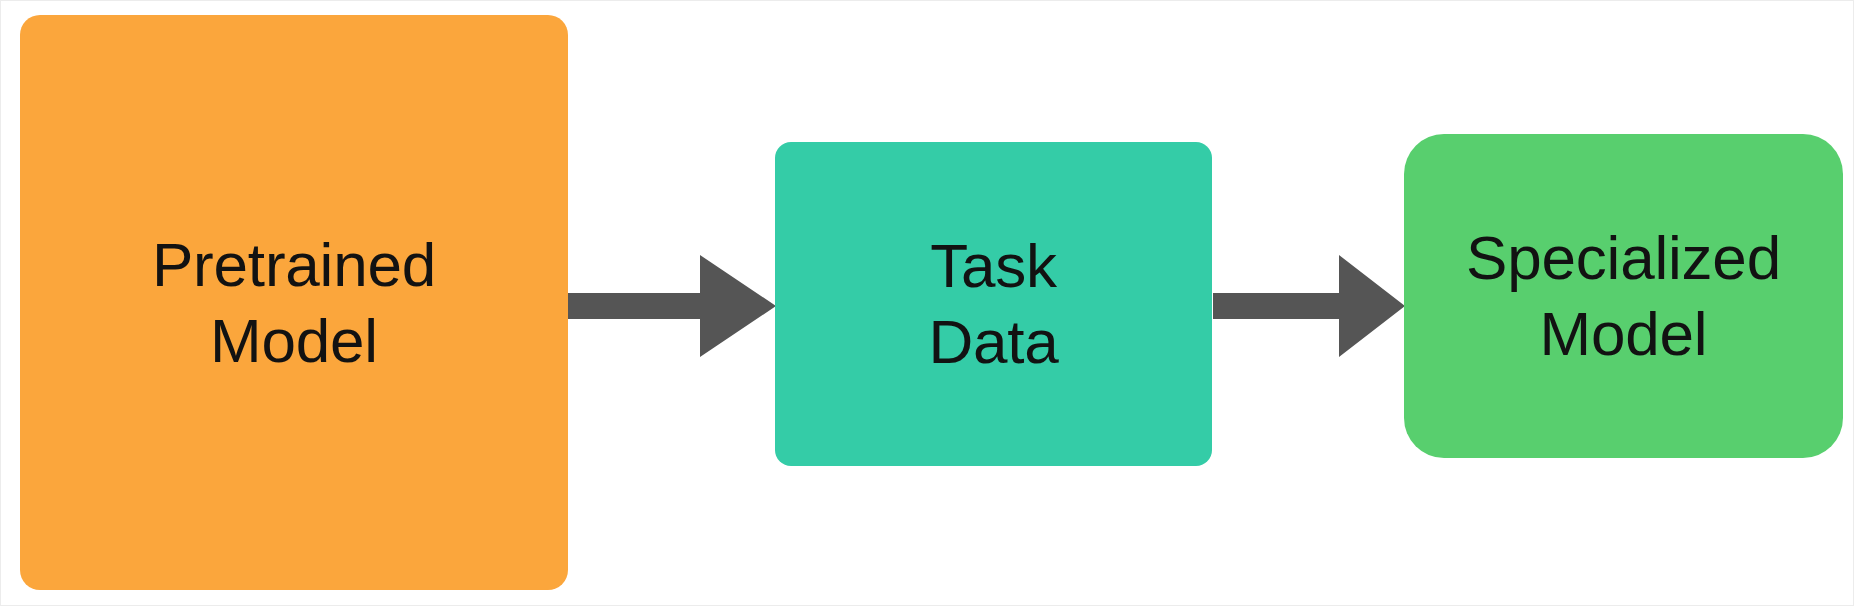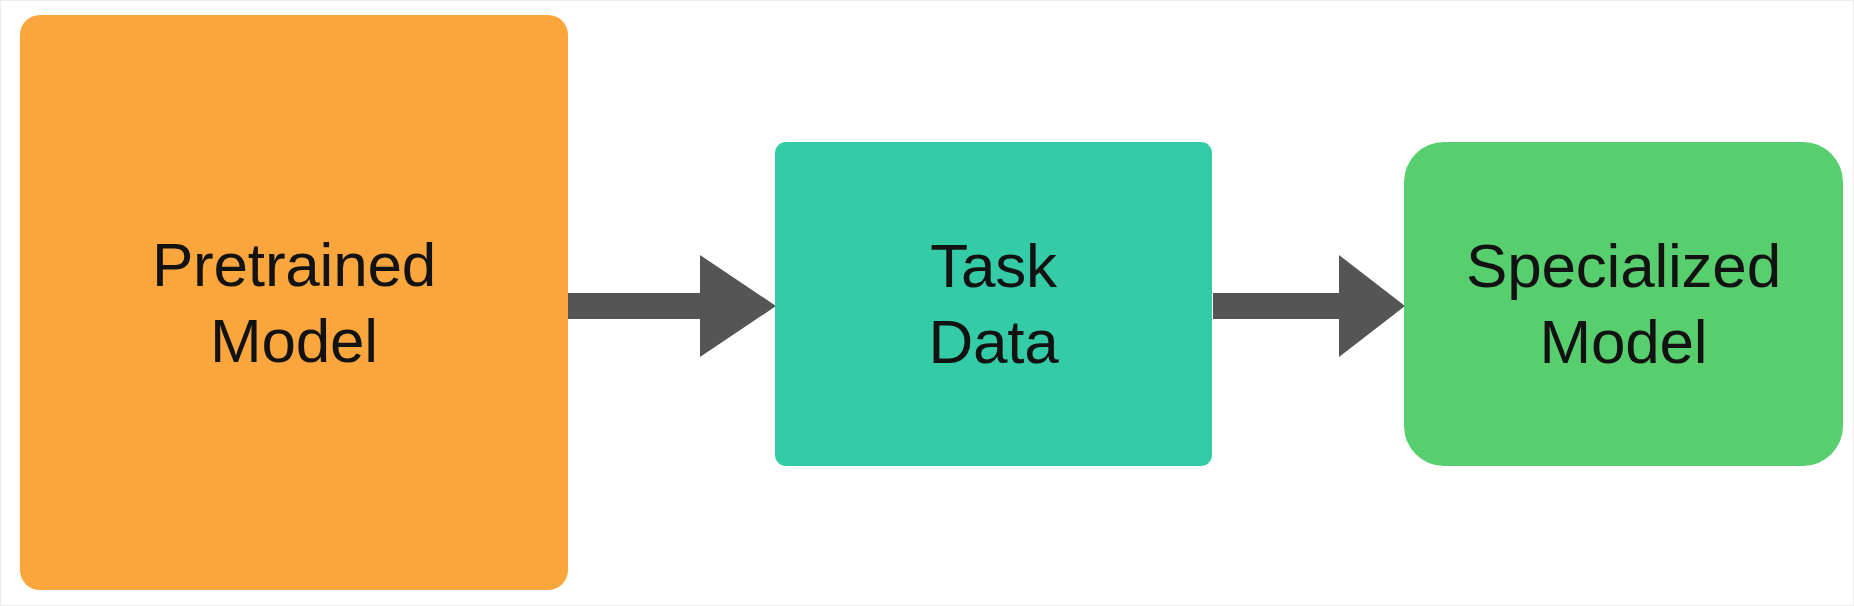--- a/index.html
+++ b/index.html
@@ -52,28 +52,28 @@
     border-radius: 20px;
   }
   #node-pretrained-model .node-label { font-size: 62px; }
 
   
   #node-task-data {
     left: 775px;
     top: 142px;
     width: 437px;
     height: 324px;
-    border-radius: 11px;
+    border-radius: 16px;
   }
   #node-task-data .node-label { font-size: 62px; }
 
   
   #node-specialized-model {
     left: 1404px;
-    top: 142px;
+    top: 134px;
     width: 439px;
     height: 324px;
     border-radius: 40px;
   }
   #node-specialized-model .node-label { font-size: 62px; }
 
   
   .arrow {
     position: absolute;
     top: 242px;

